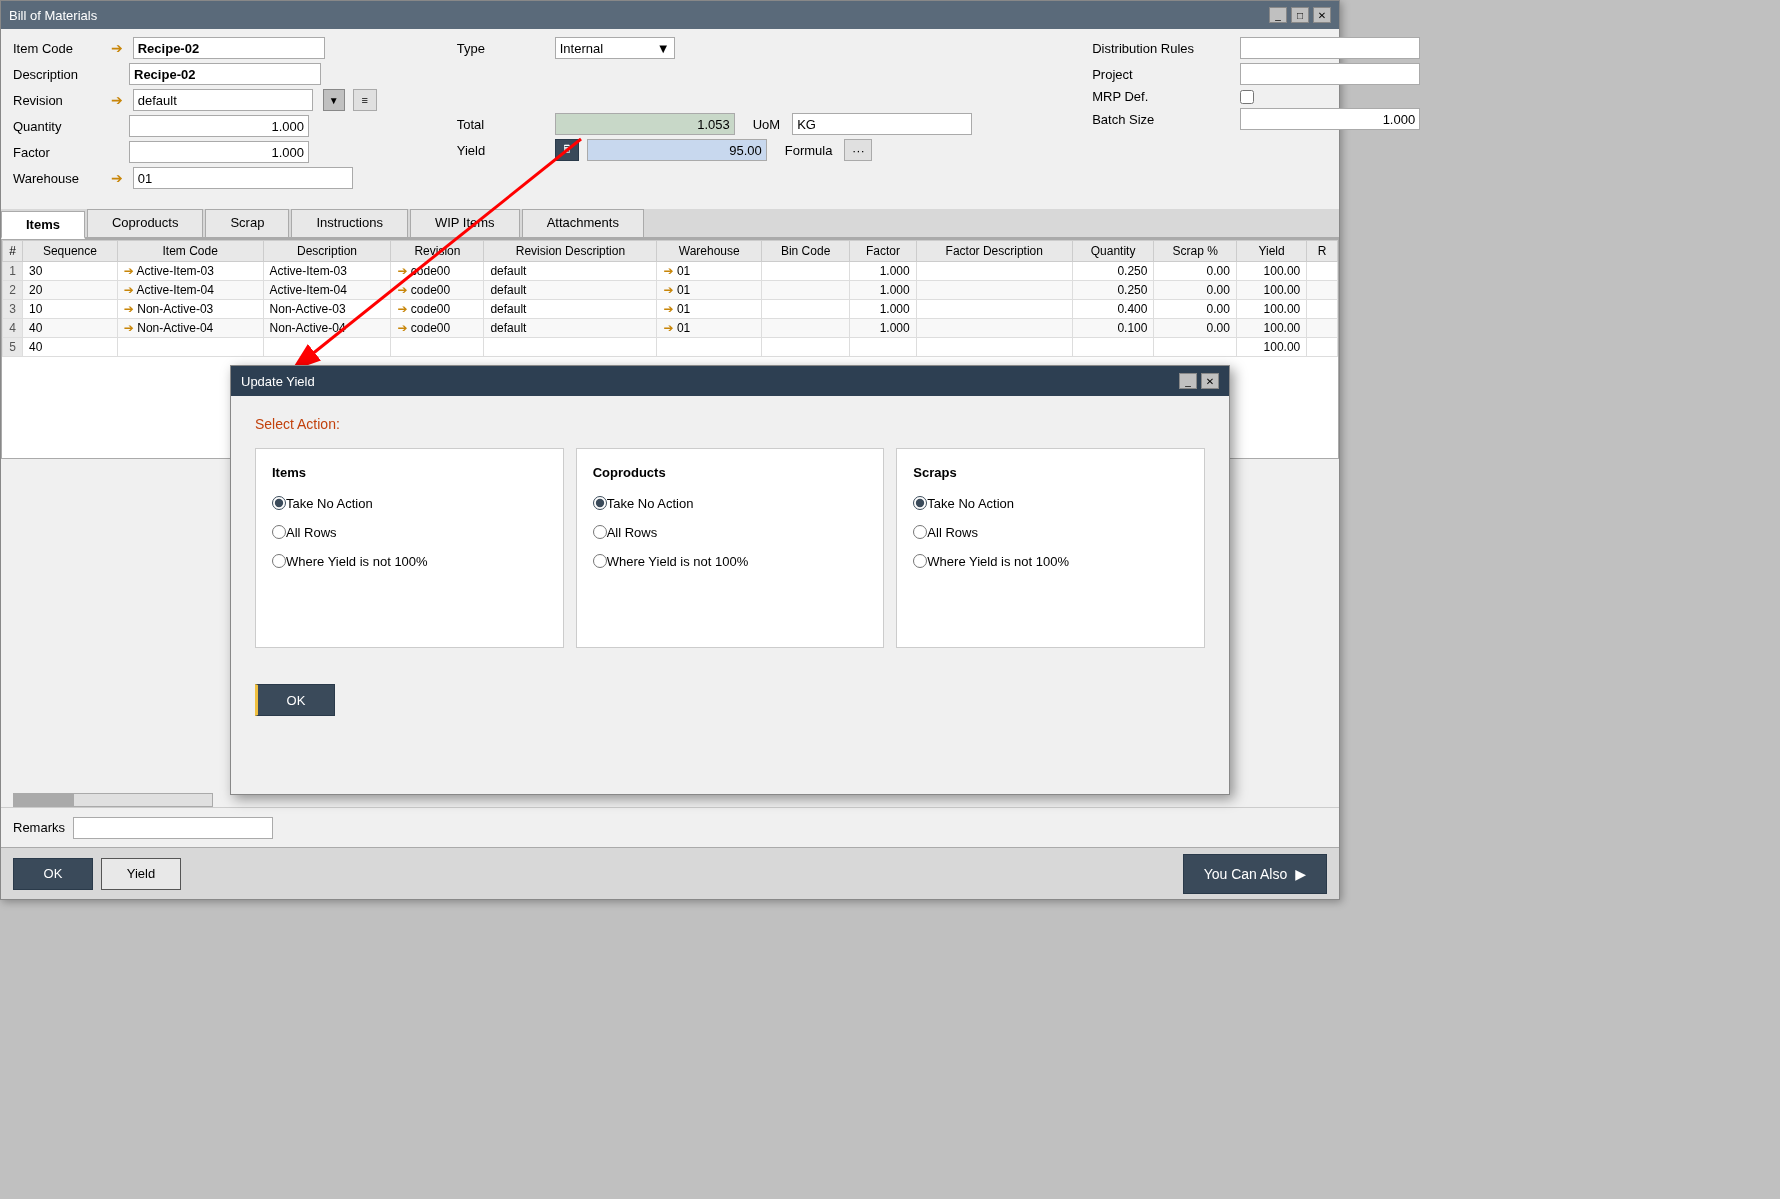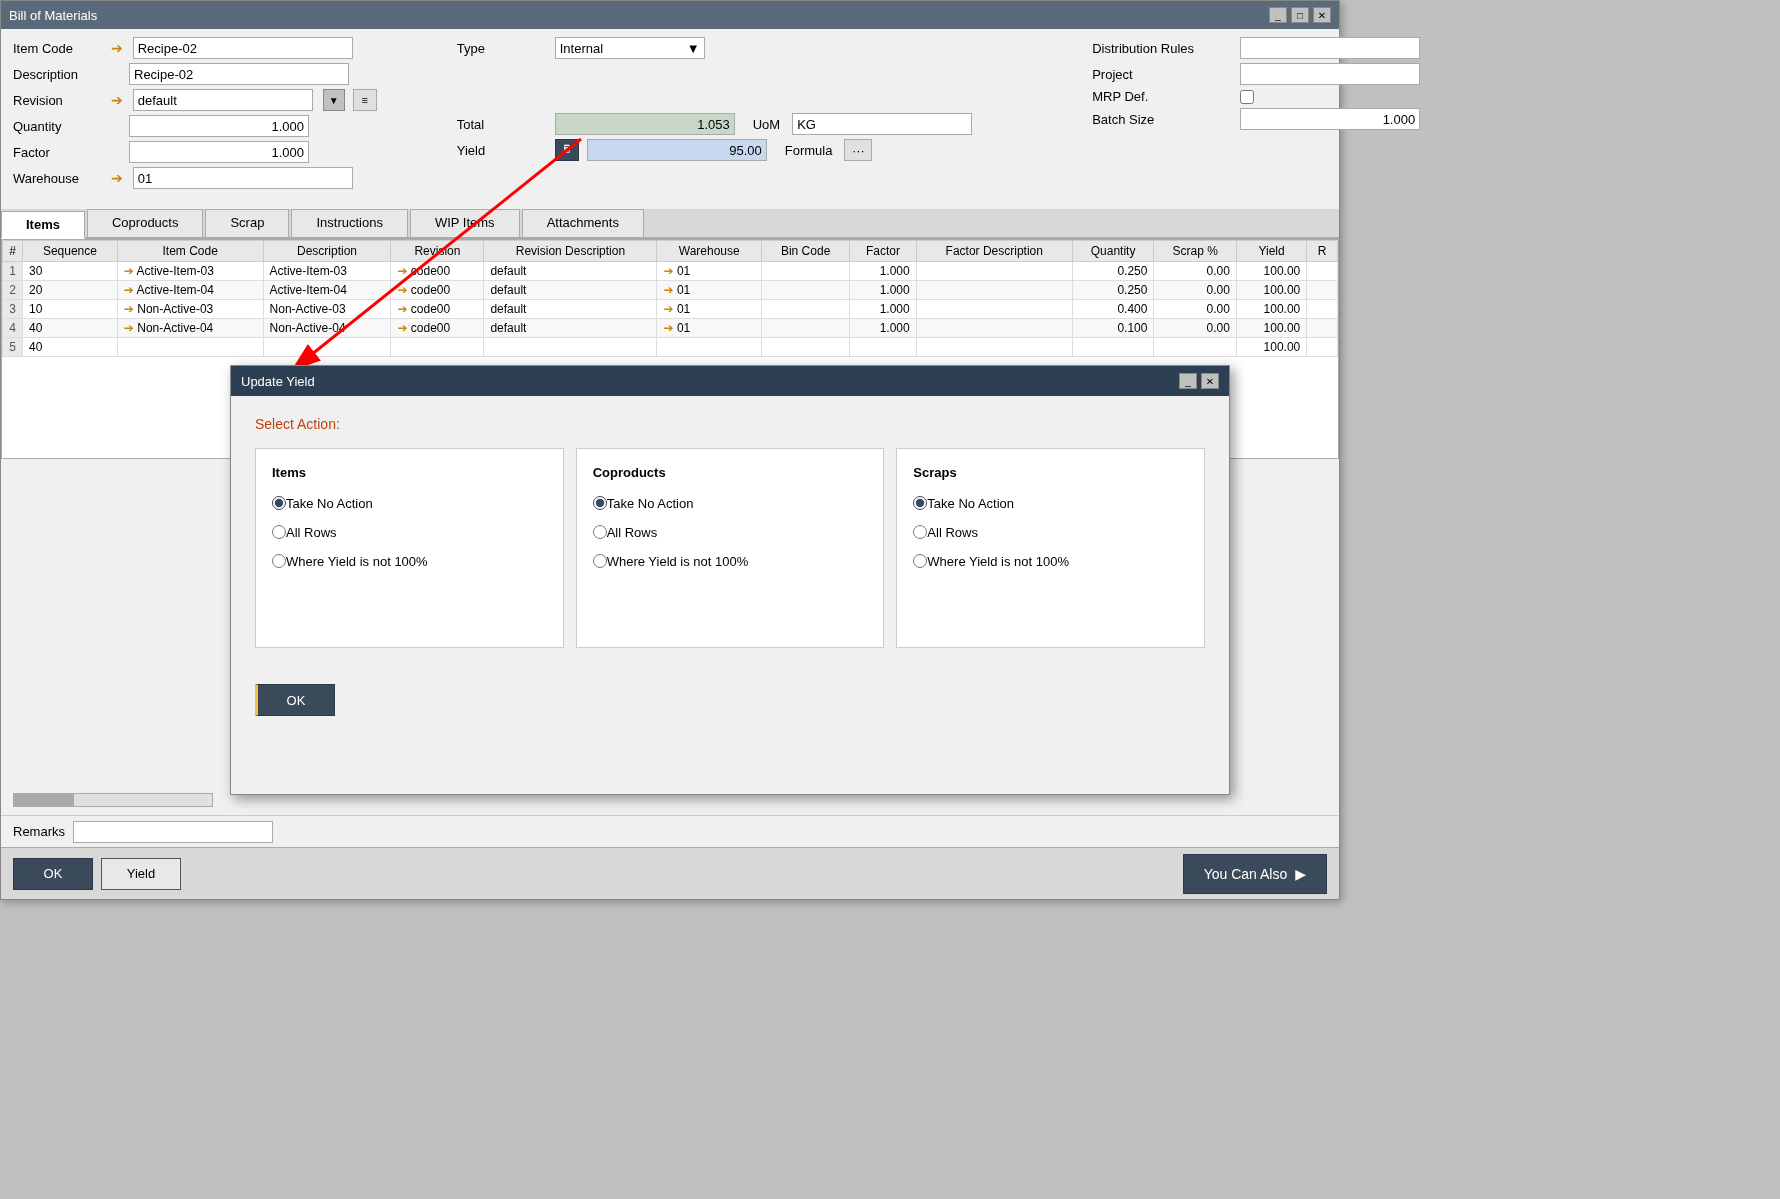--- a/index.html
+++ b/index.html
@@ -81,21 +81,22 @@
     .form-input {
       height: 22px;
       border: 1px solid #aaa;
       background: #fff;
       padding: 0 4px;
       font-size: 13px;
       min-width: 180px;
     }
 
     .form-input-wide {
-      width: 220px;
+      width: 192px;
+      font-weight: bold;
     }
 
     .form-input-num {
       width: 80px;
       text-align: right;
     }
 
     
     .tabs-bar {
       display: flex;
@@ -279,21 +280,21 @@
       width: 14px;
       height: 14px;
     }
 
     
     .remarks-area {
       position: absolute;
       bottom: 52px;
       left: 0;
       right: 0;
-      height: 32px;
+      height: 40px;
       background: #f0f0f0;
       display: flex;
       align-items: center;
       padding: 0 12px;
       border-top: 1px solid #ccc;
     }
 
     
     .you-can-also-btn {
       height: 40px;
@@ -414,21 +415,21 @@
           <span class="form-label">Warehouse</span>
           <span class="arrow-icon">➔</span>
           <input class="form-input" value="01" style="width: 220px;">
         </div>
       </div>
 
       <div style="margin-left: 40px;">
 
         <div class="form-row">
           <span class="form-label">Type</span>
-          <div style="display: flex; align-items: center; border: 1px solid #aaa; background: #fff; height: 22px; padding: 0 4px; width: 150px;">
+          <div style="display: flex; align-items: center; border: 1px solid #aaa; background: #fff; height: 22px; padding: 0 4px; width: 120px;">
             <span style="flex: 1; font-size: 13px;">Internal</span>
             <span style="cursor: pointer;">▼</span>
           </div>
         </div>
 
         <div class="form-row" style="margin-top: 54px;">
           <span class="form-label">Total</span>
           <input class="form-input form-input-num" value="1.053" style="background: rgb(200, 216, 200);">
           <span style="margin-left: 10px;">UoM</span>
           <input class="form-input" value="KG" style="width: 60px; margin-left: 4px;">

